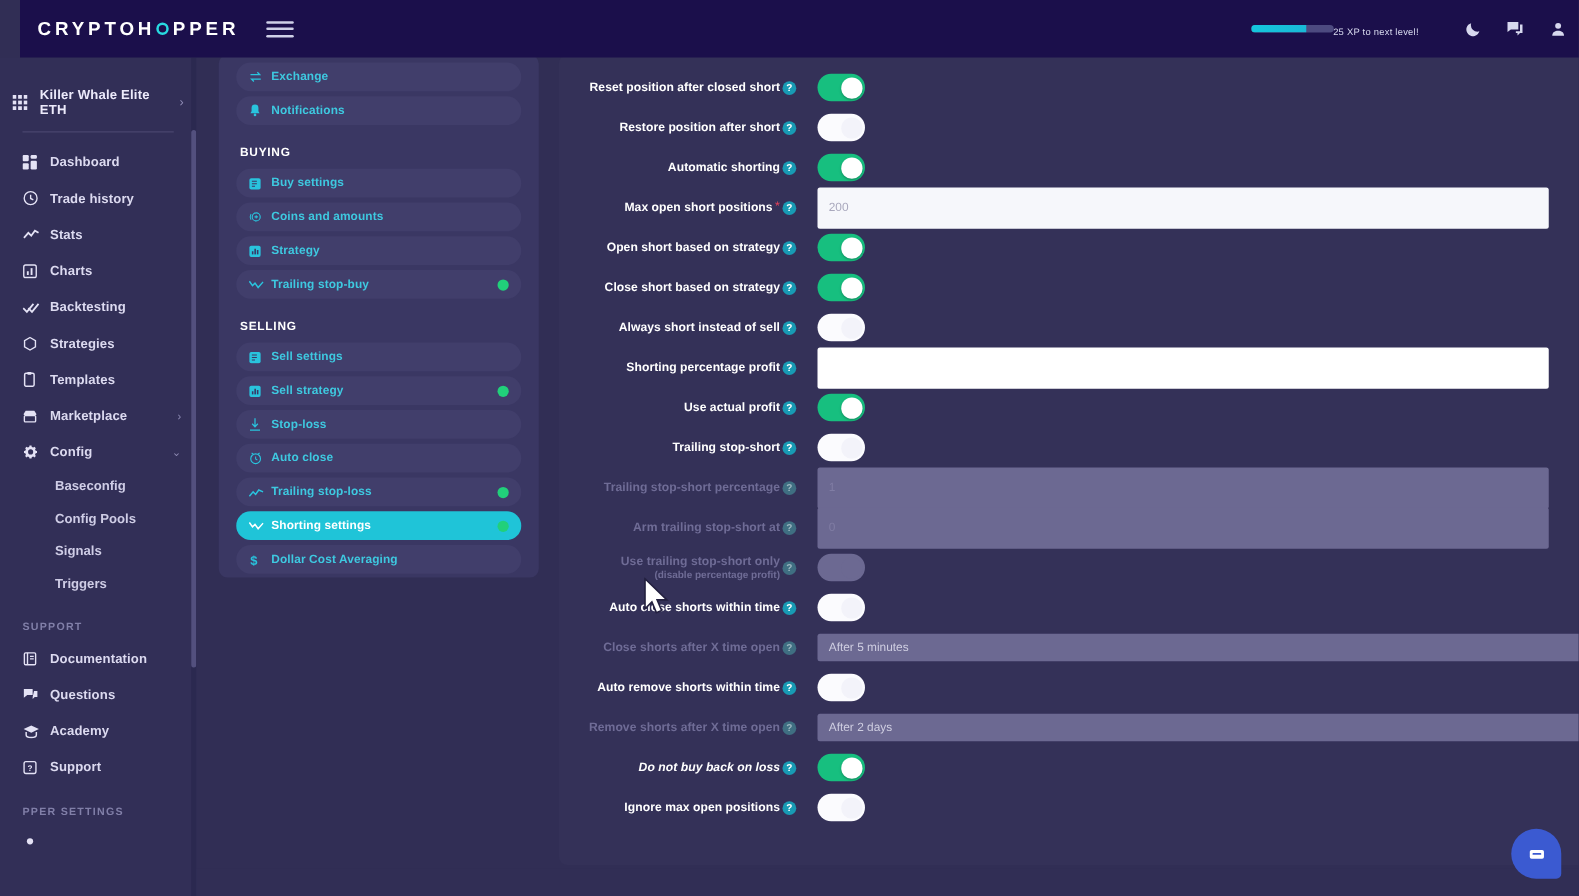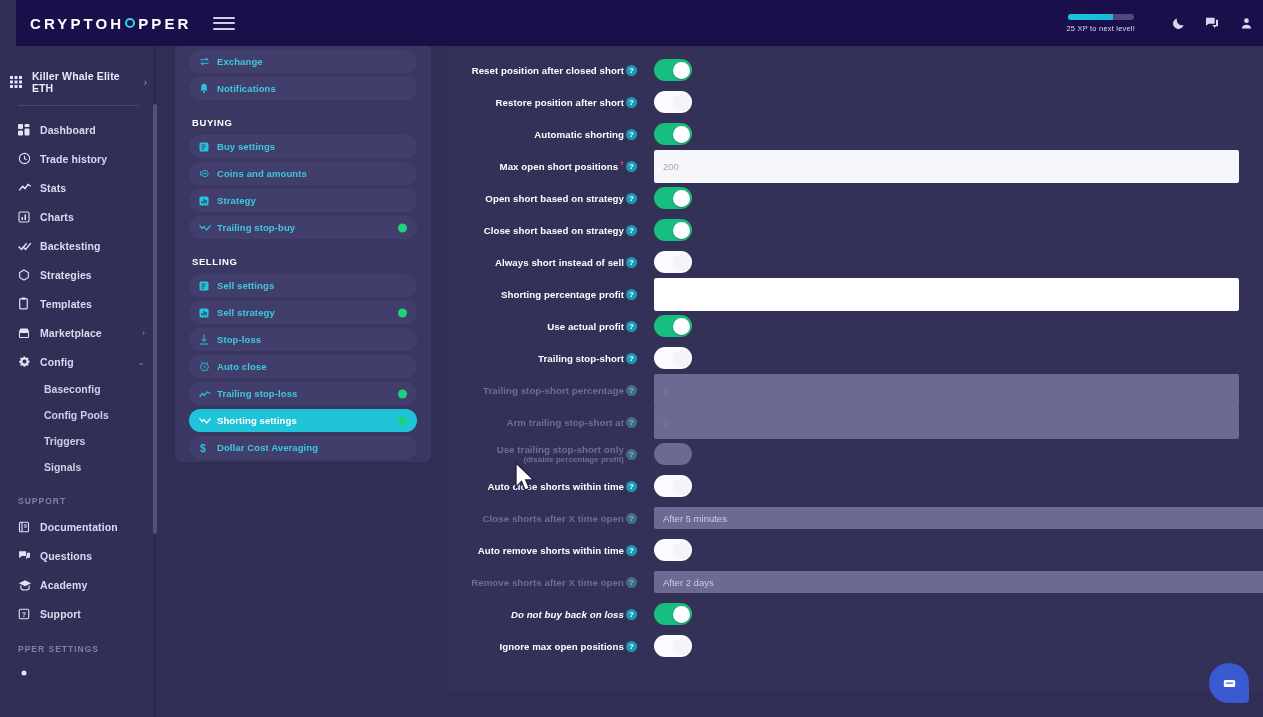--- a/index.html
+++ b/index.html
@@ -32,21 +32,21 @@
   .hamburger {
     margin-left: 22px; width: 22px; height: 20px;
     display: flex; flex-direction: column; justify-content: center; gap: 3.5px;
     cursor: pointer;
   }
   .hamburger span { display: block; height: 2px; background: #cfd0e8; border-radius: 1px; }
   .topbar-right {
     margin-left: auto; display: flex; align-items: center; gap: 0px;
     padding-right: 16px;
   }
-  .xp-wrap { display: flex; flex-direction: column; align-items: center; margin-right: 26px; }
+  .xp-wrap { display: flex; flex-direction: row; align-items: center; margin-right: 26px; }
   .xp-bar {
     width: 66px; height: 6px; border-radius: 3px; background: #4d4a80;
     overflow: hidden;
   }
   .xp-bar i { display: block; height: 100%; width: 68%; background: linear-gradient(90deg,#14c7dd,#19b9d6); }
   .xp-label { font-size: 7.5px; color: #d9dbf0; margin-top: 4px; white-space: nowrap; letter-spacing: .2px; }
   .ticon {
     width: 34px; height: 34px; display: flex; align-items: center; justify-content: center;
     color: #d7d8ee; cursor: pointer;
   }
@@ -330,24 +330,24 @@
     <span class="lb">Config</span>
     <span class="chev">⌄</span>
   </div>
   <div class="sb-sub">
       <span>Baseconfig</span>
     </div>
   <div class="sb-sub">
       <span>Config Pools</span>
     </div>
   <div class="sb-sub">
+      <span>Signals</span>
+    </div>
+  <div class="sb-sub">
       <span>Triggers</span>
-    </div>
-  <div class="sb-sub">
-      <span>Signals</span>
     </div>
 
   <div class="sb-section">SUPPORT</div>
   <div class="sb-item">
     <span class="ic">
         <svg width="12" height="12" viewBox="0 0 24 24">
           <rect x="3" y="2.5" width="18" height="19" rx="2" fill="none" stroke="currentColor" stroke-width="2.2"></rect>
           <path d="M8 2.5v19" stroke="currentColor" stroke-width="2.2"></path>
           <path d="M12 8h6M12 12h6" stroke="currentColor" stroke-width="2"></path>
         </svg>

